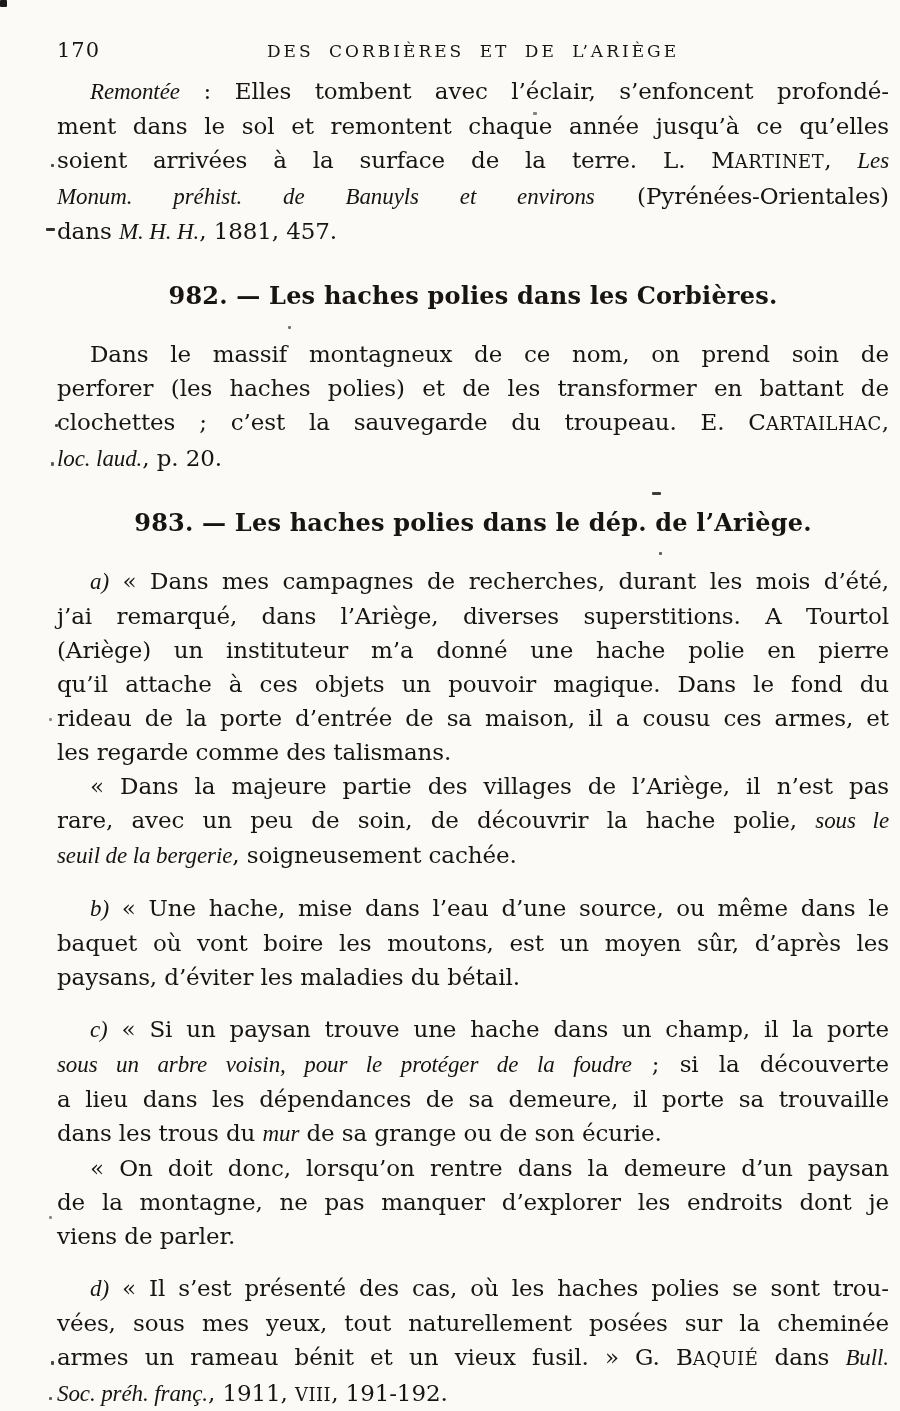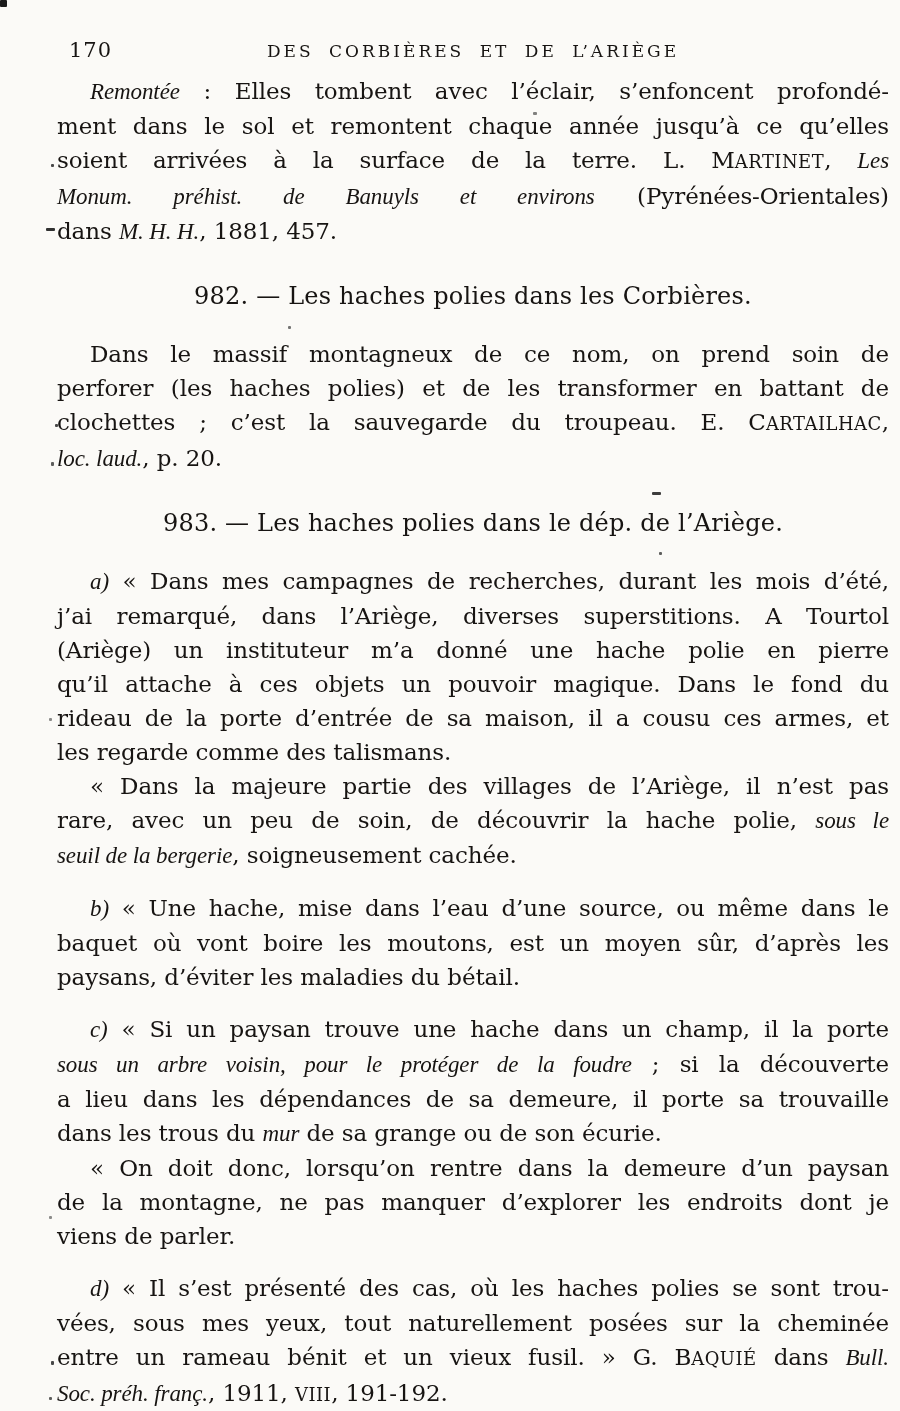--- a/index.html
+++ b/index.html
@@ -14,35 +14,35 @@
     font-family: "DejaVu Serif", serif;
     overflow: hidden;
   }
   .running-head {
     position: relative;
     height: 26px;
     margin-bottom: 10px;
   }
   .page-number {
     position: absolute;
-    left: 12px; top: 0;
+    left: 0; top: 0;
     font-size: 21px;
     letter-spacing: 1px;
   }
   .running-title {
     text-align: center;
     font-size: 17px;
     letter-spacing: 3px;
     word-spacing: 7px;
     padding-top: 3px;
     white-space: nowrap;
   }
   .page-body { }
   .heading {
-    font-weight: normal;
+    font-weight: bold;
     font-size: 24px;
     line-height: 34px;
     text-align: center;
     margin: 30px 0 24px 0;
     letter-spacing: 0.2px;
   }
   .para { margin: 0; }
   .para.gap { margin-top: 18px; }
   .line {
     font-size: 23px;
@@ -110,21 +110,21 @@
         <div class="line last"><span>dans les trous du </span><span class="it">mur</span><span> de sa grange ou de son écurie.</span></div>
       </div>
       <div class="para">
         <div class="line first"><span>« On doit donc, lorsqu’on rentre dans la demeure d’un paysan</span></div>
         <div class="line"><span>de la montagne, ne pas manquer d’explorer les endroits dont je</span></div>
         <div class="line last"><span>viens de parler.</span></div>
       </div>
       <div class="para gap">
         <div class="line first"><span class="it">d)</span><span> « Il s’est présenté des cas, où les haches polies se sont trou-</span></div>
         <div class="line"><span>vées, sous mes yeux, tout naturellement posées sur la cheminée</span></div>
-        <div class="line"><span>entre un rameau bénit et un vieux fusil. » G. B</span><span class="sc">AQUIÉ</span><span> dans </span><span class="it">Bull.</span></div>
+        <div class="line"><span>armes un rameau bénit et un vieux fusil. » G. B</span><span class="sc">AQUIÉ</span><span> dans </span><span class="it">Bull.</span></div>
         <div class="line last"><span class="it">Soc. préh. franç.</span><span>, 1911, </span><span class="sc">VIII</span><span>, 191-192.</span></div>
       </div>
     </div>
 <div class="artifact" style="left: 0px; top: 0px; width: 7px; height: 7px; opacity: 1;"></div>
     <div class="artifact" style="left: 533px; top: 112px; width: 4px; height: 3px; opacity: 0.55;"></div>
     <div class="artifact" style="left: 51px; top: 164px; width: 3px; height: 3px; opacity: 0.8;"></div>
     <div class="artifact" style="left: 46px; top: 228px; width: 9px; height: 3px; opacity: 0.9;"></div>
     <div class="artifact" style="left: 288px; top: 326px; width: 3px; height: 3px; opacity: 0.6;"></div>
     <div class="artifact" style="left: 55px; top: 424px; width: 3px; height: 3px; opacity: 0.8;"></div>
     <div class="artifact" style="left: 51px; top: 462px; width: 3px; height: 4px; opacity: 0.7;"></div>

